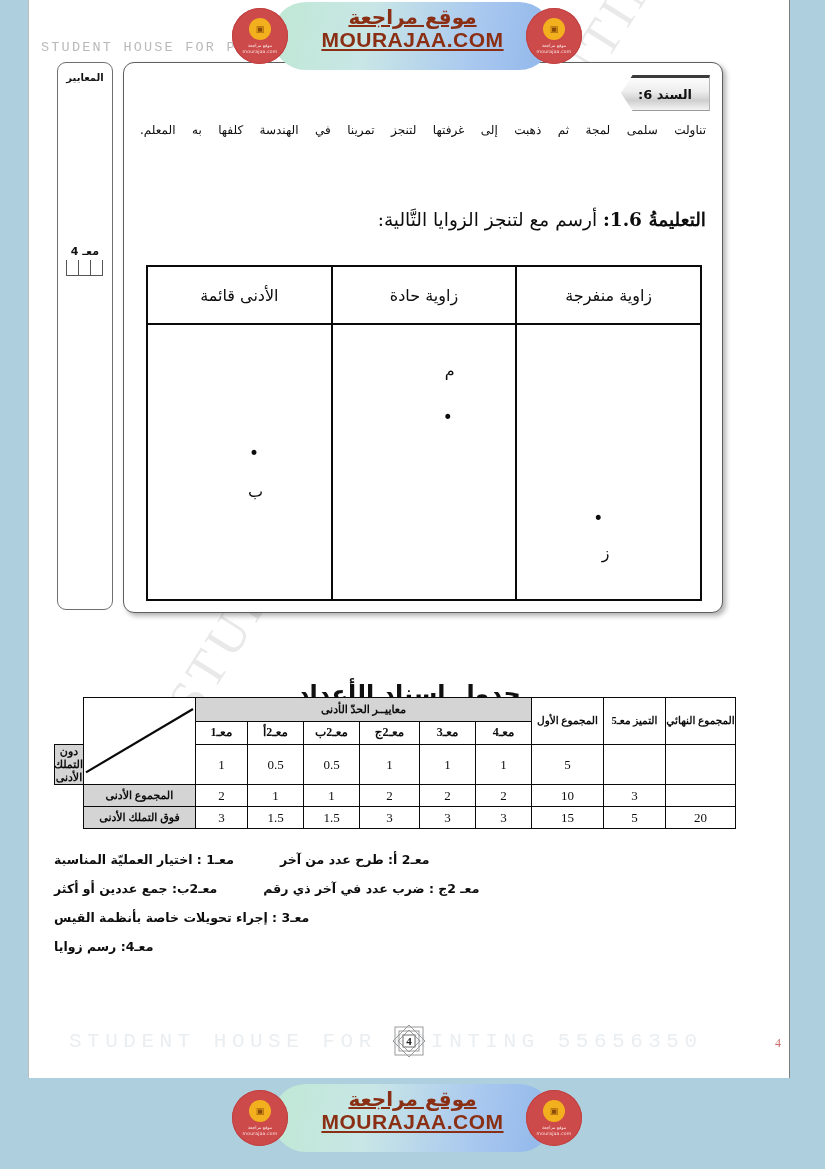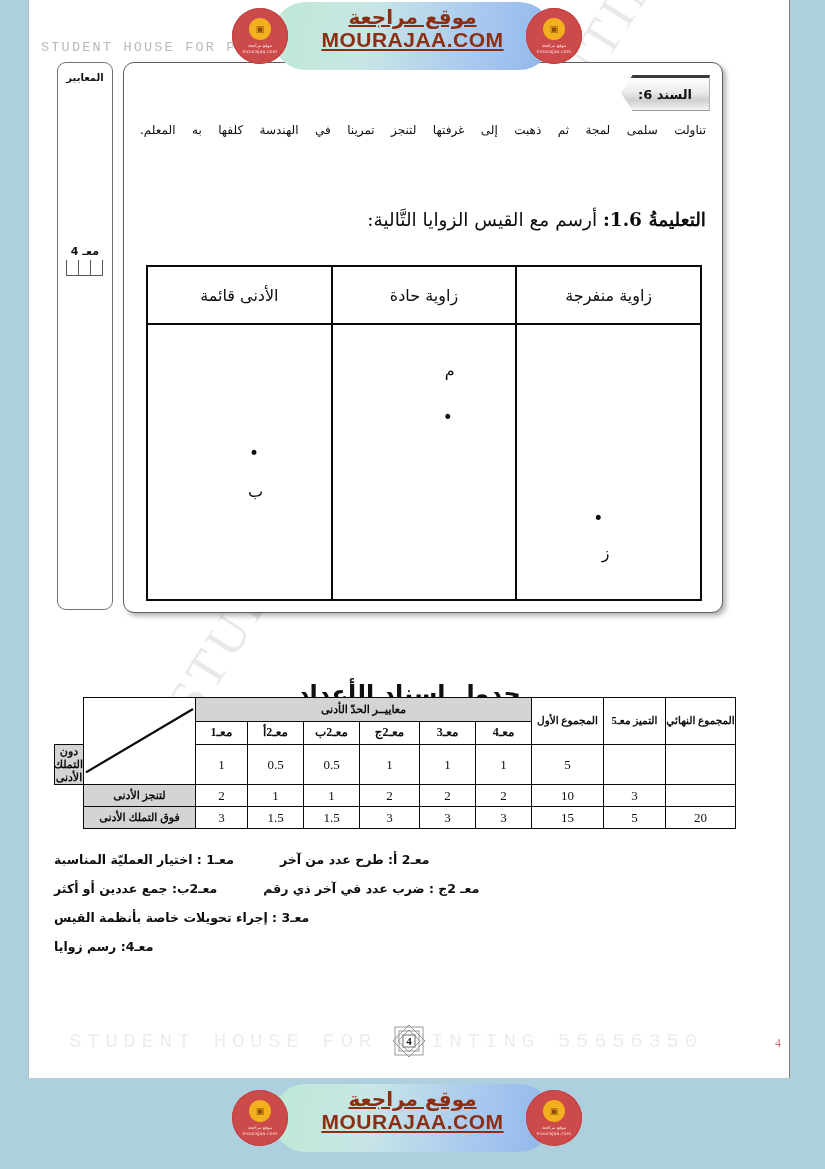--- a/index.html
+++ b/index.html
@@ -352,21 +352,21 @@
       </div>
     </div>
 
     <div class="content-box">
 
       <div class="sanad-ribbon">السند 6:</div>
 
       <div class="paragraph">تناولت سلمى لمجة ثم ذهبت إلى غرفتها لتنجز تمرينا في الهندسة كلفها به المعلم.</div>
 
       <div class="instruction">
-        <b>التعليمةُ 1.6:</b><span> أرسم مع القيس الزوايا التَّالية:</span>
+        <b>التعليمةُ 1.6:</b><span> أرسم مع لتنجز الزوايا التَّالية:</span>
       </div>
 
       <table class="angles-table">
         <tbody>
             <tr>
           <th>زاوية منفرجة</th>
           <th>زاوية حادة</th>
           <th>الأدنى قائمة</th>
         </tr>
         <tr>
@@ -448,21 +448,21 @@
     <tr>
       <td class="datacell"></td>
       <td class="datacell">3</td>
       <td class="datacell">10</td>
       <td class="datacell">2</td>
       <td class="datacell">2</td>
       <td class="datacell">2</td>
       <td class="datacell">1</td>
       <td class="datacell">1</td>
       <td class="datacell">2</td>
-      <td class="rowlabel">لتنجز الأدنى</td>
+      <td class="rowlabel">المجموع الأدنى</td>
     </tr>
     <tr>
       <td class="datacell">20</td>
       <td class="datacell">5</td>
       <td class="datacell">15</td>
       <td class="datacell">3</td>
       <td class="datacell">3</td>
       <td class="datacell">3</td>
       <td class="datacell">1.5</td>
       <td class="datacell">1.5</td>

